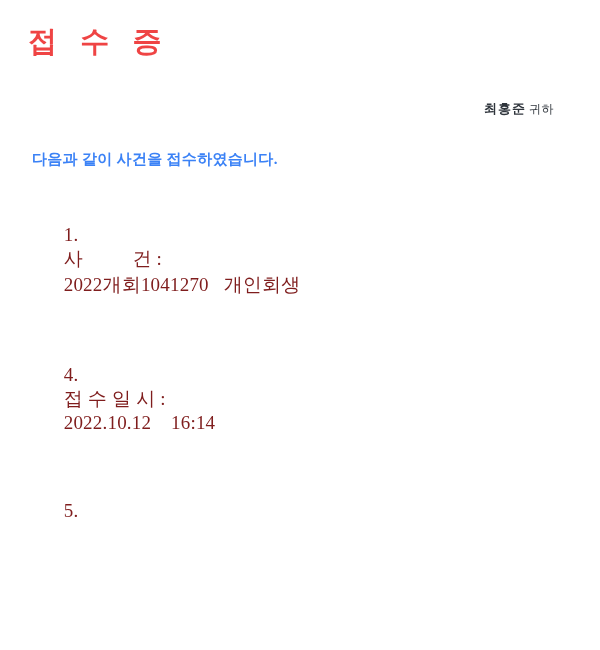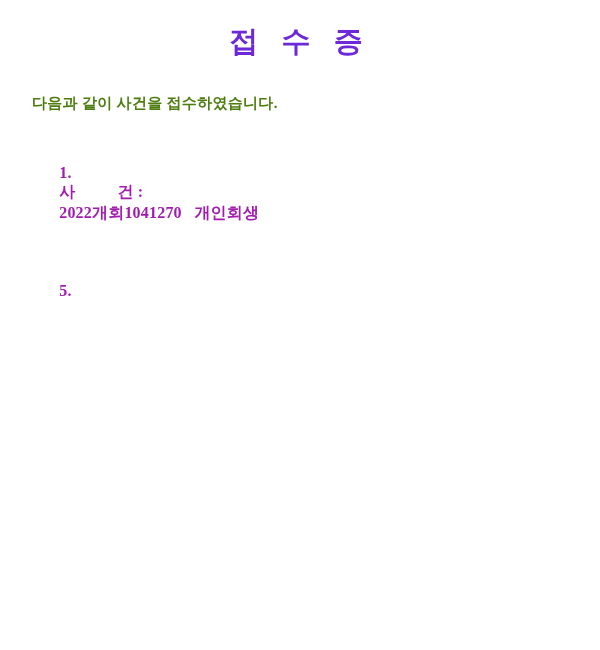--- a/index.html
+++ b/index.html
@@ -17,25 +17,24 @@
   }
   .page {
     position: relative;
     width: 600px;
     height: 650px;
     box-sizing: border-box;
     padding: 0 28px;
   }
 
   .doc-title {
-    text-align: center;
     font-size: 29px;
     font-weight: bold;
     letter-spacing: 8px;
-    color: #6d28d9;
+    color: #ef4444;
     margin-top: 22px;
     margin-bottom: 0;
     font-family: "Liberation Serif", "DejaVu Serif", serif;
   }
 
   .recipient-row {
     margin-top: 38px;
     text-align: right;
     padding-right: 18px;
     font-size: 13px;
@@ -50,34 +49,33 @@
     letter-spacing: 0.5px;
     margin-left: 3px;
   }
 
   .lead-statement {
     margin-top: 32px;
     margin-left: 4px;
     font-size: 15px;
     font-weight: bold;
     letter-spacing: 0.3px;
-    color: #4d7c0f;
+    color: #3b82f6;
   }
 
   .items {
     margin-top: 33px;
     margin-left: 6px;
   }
   .item {
-    font-size: 16px;
-    color: #a21caf;
+    font-size: 19px;
+    color: #7f1d1d;
     margin-bottom: 22px;
     letter-spacing: 0.2px;
     white-space: pre;
-    font-weight: bold;
   }
   .item-label {
     display: inline;
   }
   .item-value {
     display: inline;
   }
   .redaction {
     display: inline-block;
     width: 16px;
@@ -87,33 +85,41 @@
     margin: 0 1px;
   }
 </style>
 </head>
 <body>
 
 <div class="page">
 
   <div class="doc-title">접 수 증</div>
 
+  <div class="recipient-row">
+    <span class="recipient-name">최홍준</span><span class="recipient-honorific">귀하</span>
+  </div>
 
   <div class="lead-statement">다음과 같이 사건을 접수하였습니다.</div>
 
   <div class="items">
 
     <div class="item">
       <span class="item-label">1.</span>
       <span class="item-label">사          건 :</span>
       <span class="item-value">2022개회1041270   개인회생</span>
     </div>
 
 
 
+    <div class="item">
+      <span class="item-label">4.</span>
+      <span class="item-label">접 수 일 시 :</span>
+      <span class="item-value">2022.10.12    16:14</span>
+    </div>
 
     <div class="item">
       <span class="item-label">5.</span>
       
       
     </div>
 
   </div>
 
 </div>

